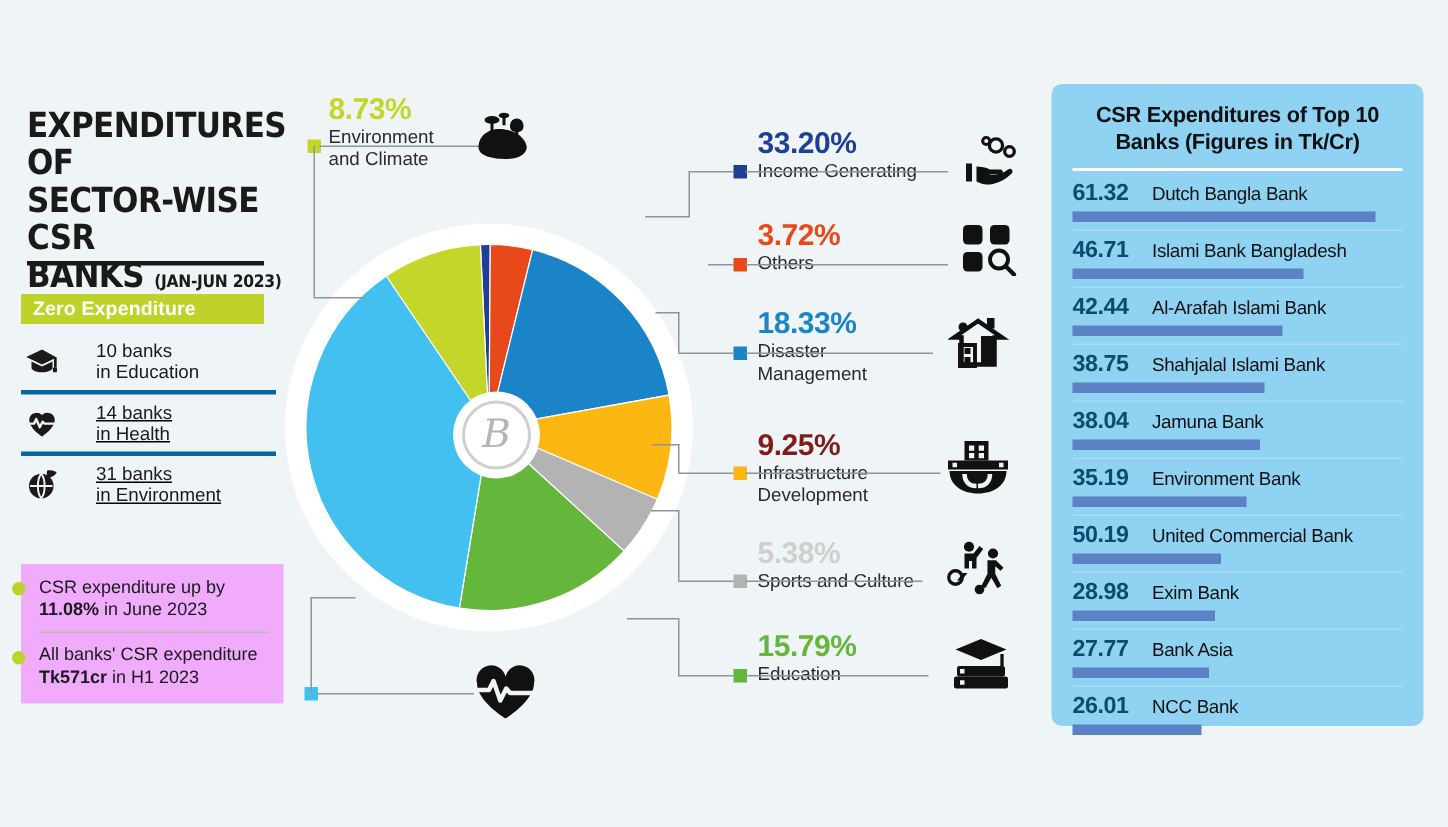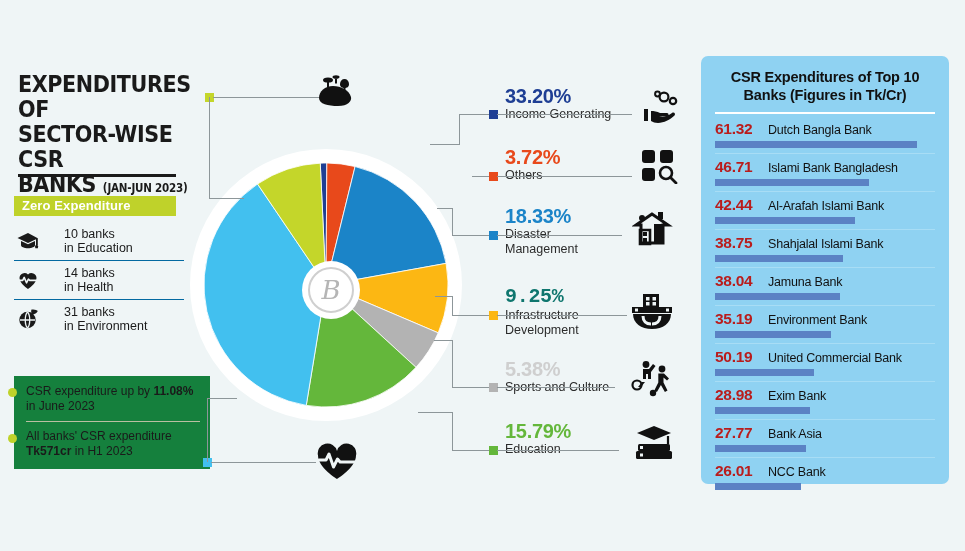--- a/index.html
+++ b/index.html
@@ -31,29 +31,29 @@
   .zero-head {
     position:absolute; left:14px; top:196px; width:162px; height:20px;
     background:#bfd22a; color:#ffffff; font-weight:bold; font-size:13px;
     line-height:20px; padding-left:8px; letter-spacing:0.1px;
   }
   #zero-list { position:absolute; left:14px; top:222px; width:170px; }
   .zero-row {
     display:flex; align-items:center; gap:24px;
     padding:5px 0 5px 2px; min-height:33px;
   }
-  .zero-row + .zero-row { border-top:1px solid #0369a1; }
+  .zero-row + .zero-row { border-top:3px solid #0369a1;text-decoration:underline; }
   .zero-ico { width:24px; height:24px; flex:0 0 24px; color:#1a1a1a; }
   .zero-ico svg { display:block; width:24px; height:24px; }
   .zero-txt { font-size:12.5px; line-height:14px; color:#1a1a1a; }
   .zero-txt b { font-weight:normal; }
 
   #callouts {
-    position:absolute; left:14px; top:376px; width:196px;
-    background:#15803d; padding:8px 10px 10px 12px;
+    position:absolute; left:14px; top:376px; width:175px;
+    background:#f0abfc; padding:8px 10px 10px 12px;
   }
   .callout-p { font-size:12px; line-height:15px; color:#1a1a1a; }
   .callout-p b { font-weight:bold; }
   .callout-div { height:1px; background:#b9bfa2; margin:7px 0 7px 0; }
   .cdot {
     position:absolute; left:8px; width:9px; height:9px;
     border-radius:50%; background:#bfd22a;
   }
 
   
@@ -102,21 +102,21 @@
   }
   #banks-title {
     font-weight:bold; font-size:14.5px; line-height:18px;
     color:#111; text-align:center; letter-spacing:-0.2px;
   }
   #banks-rule { height:2px; background:#ffffff; margin:8px 0 2px 0; }
   .bank-row { padding:4px 0 5px 0; }
   .bank-row + .bank-row { border-top:1px solid #a8ddf5; }
   .bank-head { display:flex; align-items:baseline; gap:7px; }
   .bank-val {
-    font-weight:bold; font-size:15.5px; color:#b91c1c;
+    font-weight:bold; font-size:15.5px; color:#0c4a6e;
     letter-spacing:-0.3px; min-width:46px;
   }
   .bank-name { font-size:12.5px; color:#111; letter-spacing:-0.2px; white-space:nowrap; }
   .bank-bar { height:7px; background:#5b82c4; margin-top:3px; }
 </style>
 </head>
 <body>
 
 <div class="stage">
 
@@ -200,20 +200,25 @@
         <path d="M124,124 L104.2614485886815,244.39264756696207 A122,122 0 0 1 55.55364610310511,23.009423022635318 Z" fill="#42c0ef" stroke="#ffffff" stroke-width="0.8"></path>
         <path d="M124,124 L55.55364610310511,23.009423022635318 A122,122 0 0 1 118.26086221109492,2.1350653492155516 Z" fill="#c4d62a" stroke="#ffffff" stroke-width="0.8"></path>
       </svg>
     <div id="pie-center">
       <div class="inner">
           <span>B</span>
         </div>
     </div>
   </div>
 
+  <div class="lbl" style="left:219px; top:62px;">
+    <div class="pct" style="color:#c4d62a;">8.73%</div>
+    <div class="nm">Environment
+and Climate</div>
+  </div>
   <div class="sq" style="left:205px; top:93px; background:#c4d62a;"></div>
   <div class="leader" style="left:213px; top:97px; width:110px;"></div>
   <div class="leadv" style="left:209px; top:97px; height:101px;"></div>
   <div class="leader" style="left:209px; top:198px; width:35px;"></div>
   <div class="ico" style="left:315px; top:70px;">
     <svg width="46" height="40" viewBox="0 0 46 40" fill="currentColor">
       <path d="M4 28c0-7 6-12 14-12s16 4 18 11c1 4-3 9-13 9S4 34 4 28Z"></path>
       <ellipse cx="13" cy="10" rx="5" ry="2.6"></ellipse>
       <path d="M12 12h2v6h-2z"></path>
       <path d="M25 14c0-3 2-5 4.5-5S34 11 34 14s-2 4-4.5 4S25 17 25 14Z"></path>
@@ -274,21 +279,21 @@
       <path d="M20 4 4 15h5v18h22V15h5L20 4Z" fill="none" stroke="currentColor" stroke-width="3"></path>
       <path d="M22 14h9v19h-9z"></path>
       <path d="M8 20h10v14H8z" fill="none" stroke="currentColor" stroke-width="2.6"></path>
       <path d="M11 22h4v4h-4zM11 28h4v4h-4z"></path>
       <path d="M26 2h5v7h-5z"></path>
       <circle cx="10" cy="8" r="3"></circle>
     </svg>
   </div>
 
   <div class="lbl" style="left:505px; top:286px;">
-    <div class="pct" style="color:#0f766e;font-family:Liberation Mono, monospace;">9.25%</div>
+    <div class="pct" style="color:#7f1d1d;">9.25%</div>
     <div class="nm">Infrastructure
 Development</div>
   </div>
   <div class="sq" style="left:489px; top:311px; background:#fcb713;"></div>
   <div class="leader" style="left:497px; top:315px; width:130px;"></div>
   <div class="leader" style="left:452px; top:315px; width:37px;"></div>
   <div class="leadv" style="left:452px; top:296px; height:19px;"></div>
   <div class="leader" style="left:435px; top:296px; width:18px;"></div>
   <div class="ico" style="left:630px; top:292px;">
     <svg width="44" height="40" viewBox="0 0 44 40" fill="currentColor">

